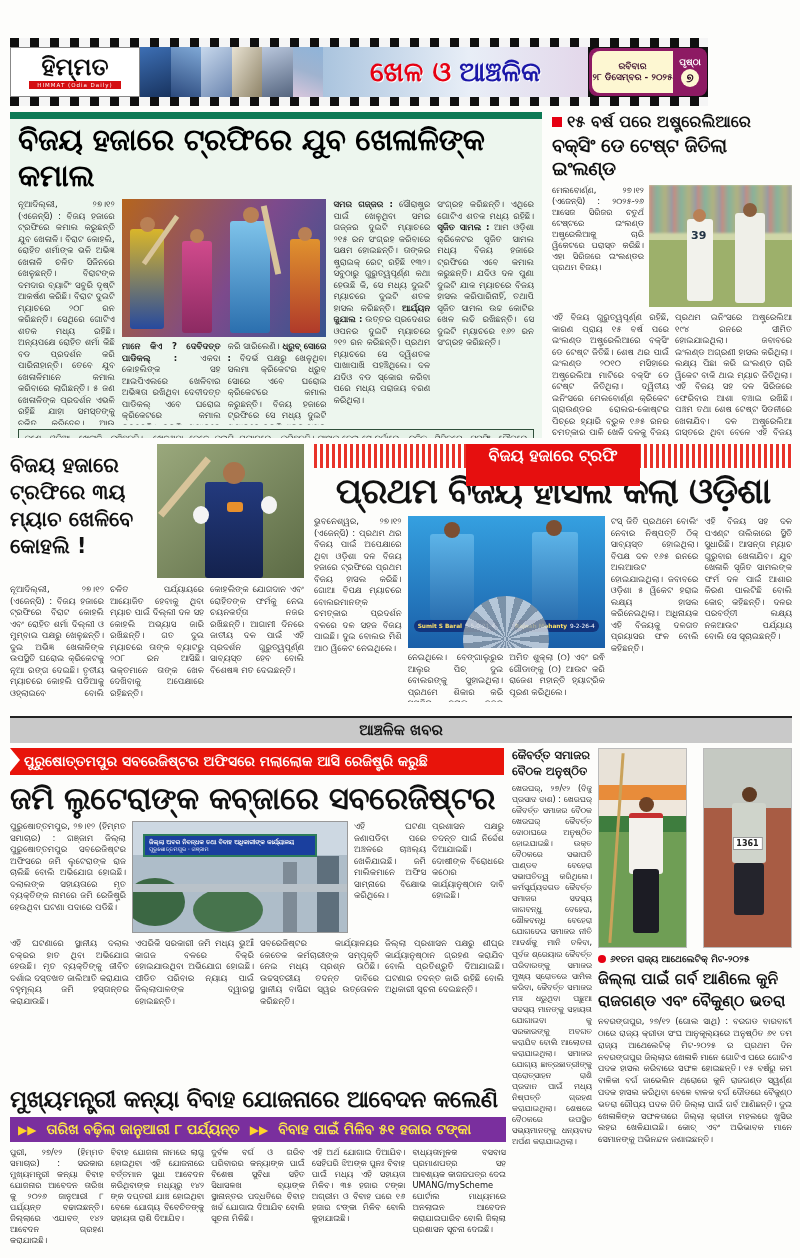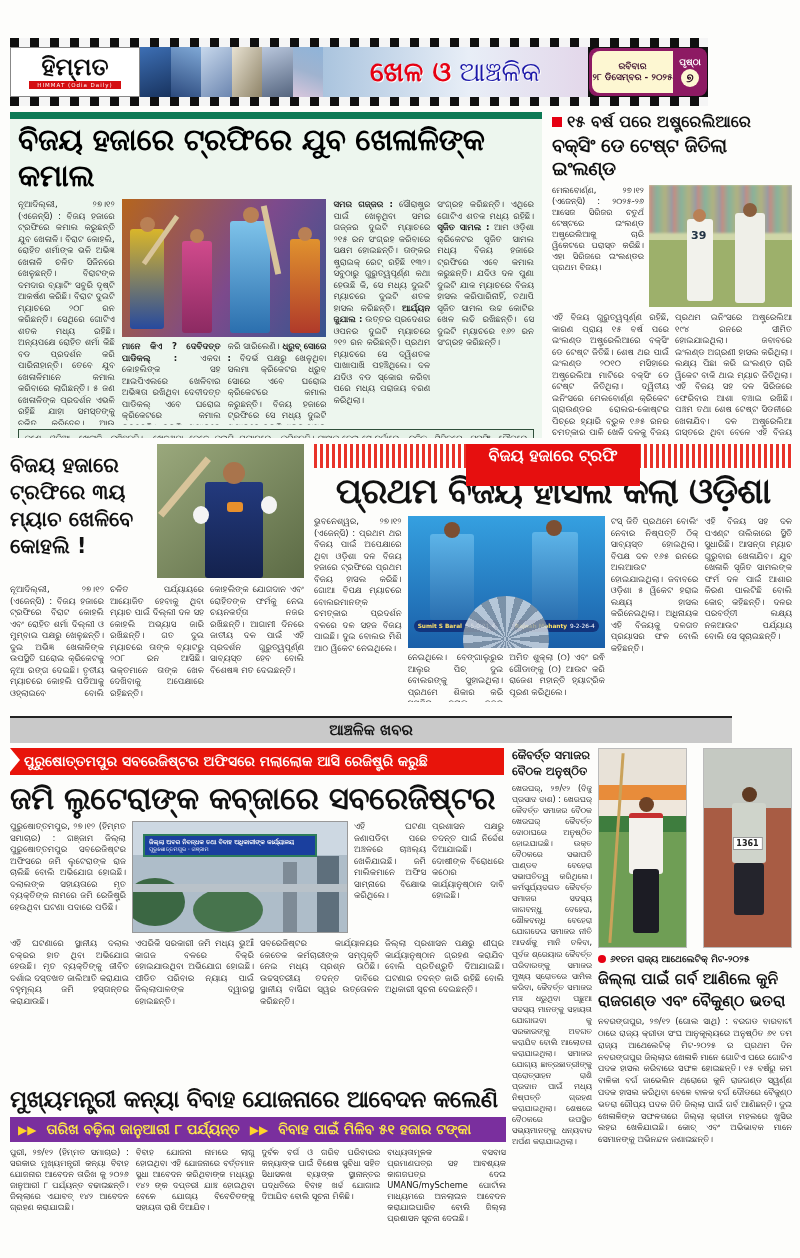--- a/index.html
+++ b/index.html
@@ -18,21 +18,21 @@
   .collage{flex:1;display:flex;}
   .tile{flex:1;}
   .t1{background:linear-gradient(160deg,#3d6fb4,#18335f);}
   .t2{background:linear-gradient(200deg,#7fa8d6,#2c4a7e);}
   .t3{background:linear-gradient(140deg,#c7d8ec,#6c86b0);}
   .t4{background:linear-gradient(120deg,#e8e2d2,#8f8468);}
   .t5{background:linear-gradient(160deg,#b9c7dd,#55657f);}
   .t6{background:linear-gradient(200deg,#8fb4d9,#9fb3cf,#d9c7dd);}
   .title-area{width:265px;background:linear-gradient(90deg,#aac4de,#e8eef7 55%,#e3d7ea);display:flex;align-items:center;justify-content:center;gap:8px;}
   .title-red{font-size:27px;font-weight:800;color:#e60012;text-shadow:1px 1px 0 #fff;}
-  .title-blue{font-size:27px;font-weight:400;color:#1b17a8;text-shadow:1px 1px 0 #fff;}
+  .title-blue{font-size:27px;font-weight:700;color:#1b17a8;text-shadow:1px 1px 0 #fff;}
   .date-box{width:118px;background:#8d1a63;border-radius:8px;margin:1px;display:flex;}
   .date-inner{flex:1;background:#fdf7d2;border-radius:8px 0 0 8px;margin:3px 0 3px 3px;display:flex;flex-direction:column;justify-content:center;align-items:center;}
   .date-day{font-size:9px;font-weight:700;color:#3a0d2c;}
   .date-date{font-size:9px;font-weight:700;color:#3a0d2c;}
   .page-side{width:34px;display:flex;flex-direction:column;align-items:center;justify-content:center;}
   .page-label{color:#fff;font-size:9px;font-weight:700;}
   .page-num{margin-top:1px;width:18px;height:18px;border-radius:50%;background:#fdf7d2;color:#2b0a21;font-size:12px;font-weight:800;display:flex;align-items:center;justify-content:center;}
   
   #youth{left:10px;top:112px;width:532px;height:326px;background:#edf6ee;overflow:hidden;}
   .tealbar{height:7px;background:#0c7a55;}
@@ -74,21 +74,21 @@
   .oh{font-size:35px;font-weight:800;text-align:center;letter-spacing:-1px;margin:3px 0 4px;}
   .obody{display:flex;gap:6px;height:186px;overflow:hidden;}
   .ocol{width:88px;overflow:hidden;}
   .ophotoblock{width:198px;display:flex;flex-direction:column;}
   .ophoto{height:132px;position:relative;background:linear-gradient(#35a0e0,#1a5fa8);overflow:hidden;}
   .ounder{display:flex;gap:6px;margin-top:4px;flex:1;overflow:hidden;}
   .opill{position:absolute;height:12px;border-radius:6px;background:#12357d;color:#fff;font-size:5.8px;display:flex;align-items:center;padding:0 4px;gap:3px;white-space:nowrap;}
   .opill .nm{color:#ffe36a;font-weight:700;}
   .wheel{position:absolute;left:50%;bottom:-34px;width:86px;height:86px;margin-left:-43px;border-radius:50%;background:repeating-conic-gradient(#cfd6de 0 12deg,#8a97a5 12deg 24deg);opacity:.85;}
   
-  #graybar{left:10px;top:716px;width:722px;height:25px;background:#c9c9c9;border-top:2px solid #222;
+  #graybar{left:10px;top:716px;width:782px;height:25px;background:#c9c9c9;border-top:2px solid #222;
            text-align:center;font-weight:800;font-size:15px;line-height:25px;color:#111;}
   
   #registrar{left:10px;top:748px;width:494px;height:338px;overflow:hidden;}
   .rkicker{background:#e8140b;color:#fff;font-size:14px;font-weight:700;padding:5px 8px 5px 14px;position:relative;}
   .notch{position:absolute;left:0;top:0;border-top:12px solid transparent;border-bottom:12px solid transparent;border-left:10px solid #fff;}
   .rh{font-size:31px;font-weight:800;letter-spacing:-0.5px;margin:5px 0 4px;}
   .rtop{display:flex;gap:6px;height:112px;overflow:hidden;}
   .rcol1{width:116px;overflow:hidden;}
   .rphoto{width:214px;height:110px;position:relative;background:linear-gradient(#cdd8e2 0 30%,#aebdc9 30% 100%);overflow:hidden;border:1px solid #999;}
   .rsign{position:absolute;left:10px;top:12px;right:30px;background:#1a3f9e;border:2px solid #2e7d5b;color:#fff;padding:2px 4px;}
@@ -351,15 +351,16 @@
   <div class="mbanner">
     <span class="marrow">▶▶</span>
     <span>ତାରିଖ ବଢ଼ିଲା ଜାନୁଆରୀ ୮ ପର୍ଯ୍ୟନ୍ତ</span>
     <span class="marrow">▶▶</span>
     <span>ବିବାହ ପାଇଁ ମିଳିବ ୫୧ ହଜାର ଟଙ୍କା</span>
   </div>
   <div class="mcols">
     <div class="mcol">ପୁରୀ, ୨୭/୧୨ (ହିମ୍ମତ ସମାଚାର) : ସରକାର ମୁଖ୍ୟମନ୍ତ୍ରୀ କନ୍ୟା ବିବାହ ଯୋଜନାର ଆବେଦନ ତାରିଖ କୁ ୨୦୨୬ ଜାନୁଆରୀ ୮ ପର୍ଯ୍ୟନ୍ତ ବଢାଇଛନ୍ତି। ଜିଲ୍ଲାରେ ଏଯାବତ୍ ୧୪୨ ଆବେଦନ ଗ୍ରହଣ କରାଯାଇଛି।</div>
     <div class="mcol">ବିବାହ ଯୋଜନା ନାମରେ ଲାଗୁ ହୋଇଥିବା ଏହି ଯୋଜନାରେ ବର୍ତ୍ତମାନ ସୁଧା ଆବେଦନ କରିଥିବାଙ୍କ ମଧ୍ୟରୁ ୧୪୨ ଙ୍କ ଦପ୍ତରୀ ଯାଞ୍ଚ ହୋଇଥିବା ବେଳେ ଯୋଗ୍ୟ ବିବେଚିତଙ୍କୁ ସହାୟତା ରାଶି ଦିଆଯିବ।</div>
     <div class="mcol">ଦୁର୍ବଳ ବର୍ଗ ଓ ଗରିବ ପରିବାରର କନ୍ୟାଙ୍କ ପାଇଁ ବିଶେଷ ସୁବିଧା ସହିତ ସିଧାସଳଖ ବ୍ୟାଙ୍କ ସ୍ଥାନାନ୍ତର ପଦ୍ଧତିରେ ବିବାହ ଖର୍ଚ୍ଚ ଯୋଗାଇ ଦିଆଯିବ ବୋଲି ସୂଚନା ମିଳିଛି।</div>
+    <div class="mcol">ଏହି ଅର୍ଥ ଯୋଗାଇ ଦିଆଯିବ। ସେହିପରି ଝିଅଙ୍କ ପୁନଃ ବିବାହ ପାଇଁ ମଧ୍ୟ ଏହି ସହାୟତା ମିଳିବ। ୩୫ ହଜାର ଟଙ୍କା ଅଗ୍ରୀମ ଓ ବିବାହ ପରେ ୧୬ ହଜାର ଟଙ୍କା ମିଳିବ ବୋଲି କୁହାଯାଇଛି।</div>
     <div class="mcol">ବାଧ୍ୟତାମୂଳକ ବସବାସ ପ୍ରମାଣପତ୍ର ସହ ଆବଶ୍ୟକ କାଗଜପତ୍ର ଦେଇ UMANG/myScheme ପୋର୍ଟାଲ ମାଧ୍ୟମରେ ଅନଲାଇନ ଆବେଦନ କରାଯାଇପାରିବ ବୋଲି ଜିଲ୍ଲା ପ୍ରଶାସନ ସୂଚନା ଦେଇଛି।</div>
   </div>
 </div>
 
 </body></html>

